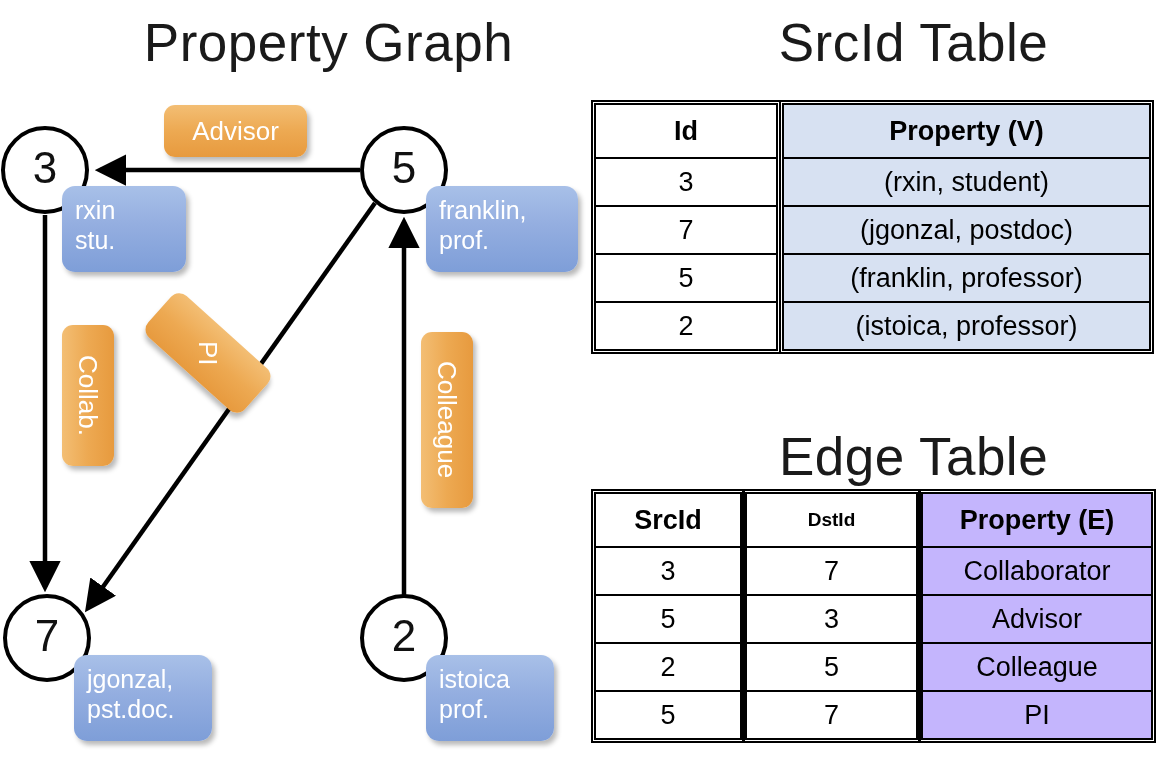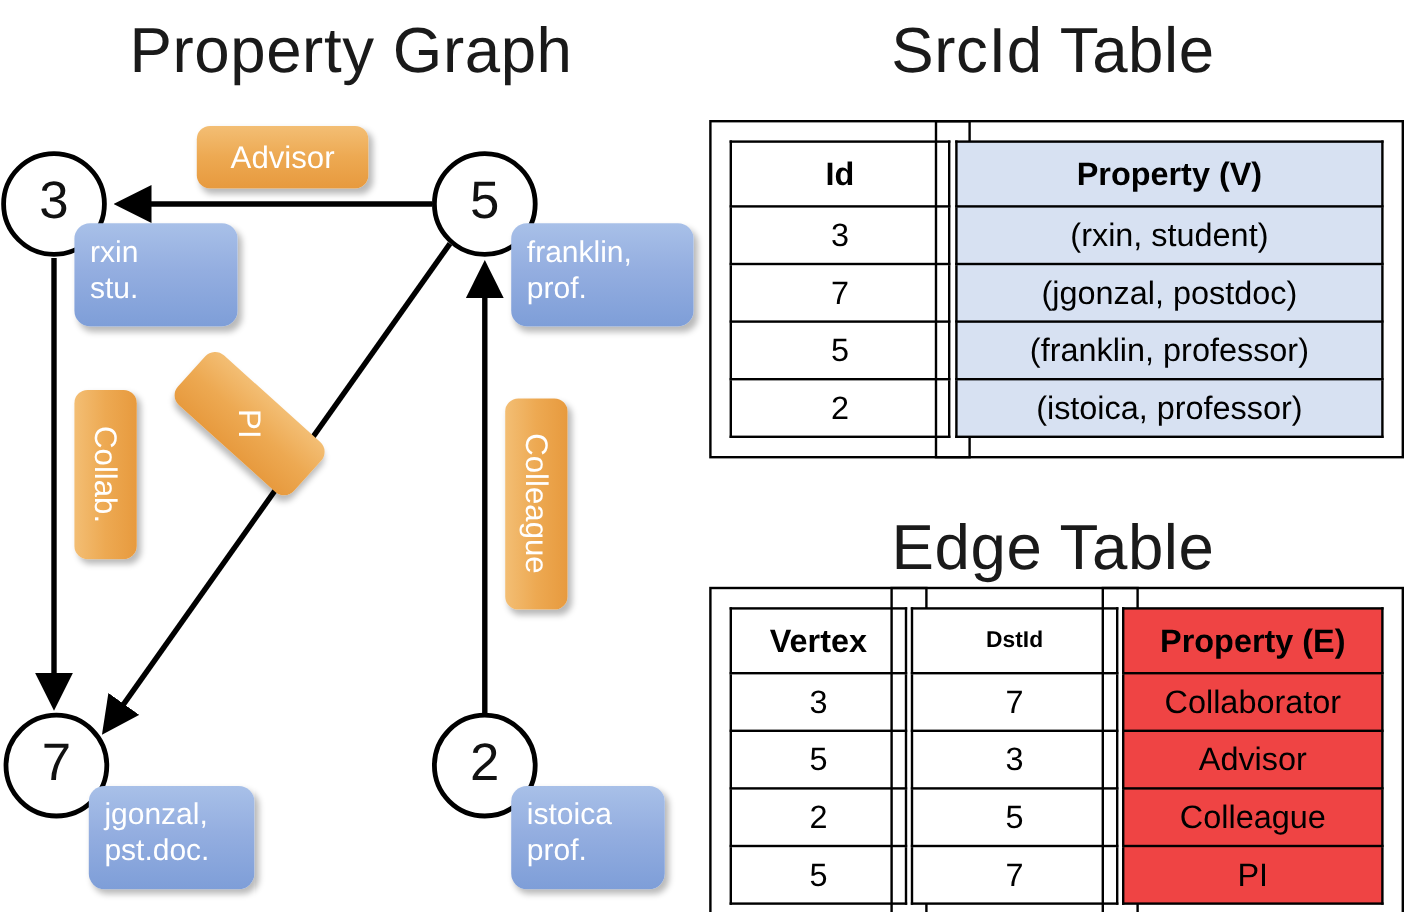--- a/index.html
+++ b/index.html
@@ -17,20 +17,21 @@
   }
 
   
   .title {
     position: absolute;
     font-weight: 400;
     color: #1a1a1a;
     letter-spacing: 0.5px;
     white-space: nowrap;
     font-family: "Liberation Sans", sans-serif;
+    margin-left: 36px;
   }
   #title-property-graph {
     left: 0; top: 12px;
     width: 585px;
     text-align: center;
     font-size: 53px;
   }
   #title-vertex-table {
     left: 585px; top: 12px;
     width: 585px;
@@ -101,29 +102,29 @@
     align-items: center;
     justify-content: center;
     z-index: 8;
   }
   .ebox.vertical-box {
     background: linear-gradient(90deg, #f3be74 0%, #eda952 50%, #e79a3e 100%);
   }
   .rot90 { writing-mode: vertical-rl; text-orientation: mixed; }
 
   .blue-cell { background: #d7e1f2; }
-  .peach-cell { background: #ef4444; }
+  .peach-cell { background: #c4b5fd; }
   .white-cell { background: #ffffff; }
 
   
   .tbl-group {
     position: absolute;
     border: 2.5px solid #000;
     box-sizing: content-box;
-    padding: 15px;
+    padding: 1px;
   }
 
   
   #vertex-id-group   { left: 591px; top: 100px; }
   #vertex-prop-group { left: 779px; top: 100px; }
   
   #edge-src-group  { left: 591px; top: 489px; }
   #edge-dst-group  { left: 742px; top: 489px; }
   #edge-prop-group { left: 918px; top: 489px; }
 
@@ -163,21 +164,21 @@
   <div class="node" style="left:360px; top:126px;">
     <span>5</span>
   </div>
   <div class="node" style="left:3px; top:594px;">
     <span>7</span>
   </div>
   <div class="node" style="left:360px; top:594px;">
     <span>2</span>
   </div>
 
-  <div class="vbox" style="left:62px; top:186px; width:136px; height:86px;">
+  <div class="vbox" style="left:62px; top:186px; width:124px; height:86px;">
     <div>rxin</div>
     <div>stu.</div>
   </div>
 
   <div class="vbox" style="left:426px; top:186px; width:152px; height:86px;">
     <div>franklin,</div>
     <div>prof.</div>
   </div>
 
   <div class="vbox" style="left:62px; top:655px; width:138px; height:86px;margin-left:12px;">
@@ -248,21 +249,21 @@
         <td class="blue-cell" style="height:46px; font-size:27px;">(istoica, professor)</td>
       </tr>
     </tbody>
   </table>
 </div>
 
 <div class="tbl-group" id="edge-src-group">
   <table class="col-tbl">
     <tbody>
       <tr>
-        <td class="white-cell" style="width:144px; height:52px; font-weight:700; font-size:27px;">Vertex</td>
+        <td class="white-cell" style="width:144px; height:52px; font-weight:700; font-size:27px;">SrcId</td>
       </tr>
       <tr>
         <td class="white-cell" style="height:46px; font-size:27px;">3</td>
       </tr>
       <tr>
         <td class="white-cell" style="height:46px; font-size:27px;">5</td>
       </tr>
       <tr>
         <td class="white-cell" style="height:46px; font-size:27px;">2</td>
       </tr>

